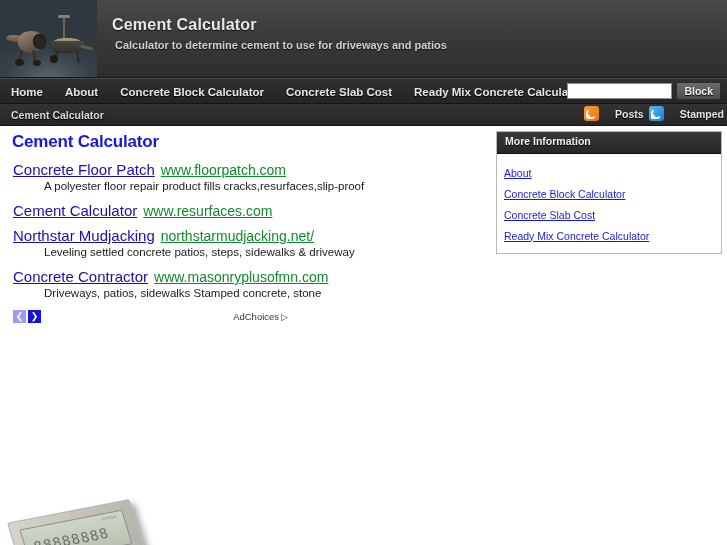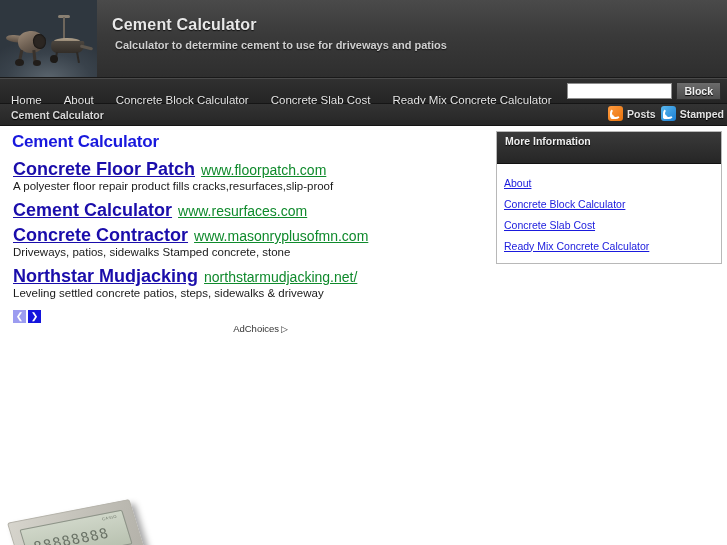--- a/index.html
+++ b/index.html
@@ -154,25 +154,25 @@
     border-bottom: 1px solid #151515;
   }
   .nav-list {
     list-style: none;
     margin: 0; padding: 0;
     display: flex;
     height: 26px;
     align-items: center;
   }
   .nav-item {
-    padding: 8px 11px;
+    padding: 0 11px;
     height: 26px;
     line-height: 26px;
     font-size: 11.5px;
-    font-weight: normal;
+    font-weight: bold;
     color: #e6e6e6;
     cursor: pointer;
     white-space: nowrap;
     text-shadow: 0 1px 1px #000;
   }
 
   .search-wrap {
     position: absolute;
     right: 6px; top: 3px;
     display: flex;
@@ -222,21 +222,21 @@
   .feeds {
     position: absolute;
     right: 3px; top: 2px;
     display: flex;
     align-items: center;
     gap: 5px;
   }
   .feed-link {
     display: flex;
     align-items: center;
-    gap: 4px;
+    gap: 16px;
     cursor: pointer;
   }
   .feed-label {
     font-size: 10.5px;
     font-weight: bold;
     color: #e2e2e2;
     text-shadow: 0 1px 1px #000;
   }
   .rss-icon {
     position: relative;
@@ -286,40 +286,41 @@
   
   .ad-block { margin-left: 3px; }
   .ad-unit { margin-bottom: 9px; }
   .ad-head {
     display: flex;
     align-items: baseline;
     gap: 6px;
     line-height: 15px;
   }
   .ad-title {
-    font-size: 18px;
-    font-weight: bold;
+    font-size: 15px;
+    font-weight: normal;
     color: #1a0dab;
     text-decoration: underline;
     cursor: pointer;
     white-space: nowrap;
   }
   .ad-url {
     font-size: 14px;
     color: #0f8a2c;
     text-decoration: underline;
     cursor: pointer;
     white-space: nowrap;
   }
   .ad-desc {
     font-size: 11.5px;
     color: #1a1a1a;
     line-height: 15px;
     margin-top: 1px;
     max-width: 330px;
+    margin-left: 31px;
   }
   .ad-footer {
     position: relative;
     height: 16px;
     margin-top: 4px;
     width: 275px;
   }
   .ad-nav { display: flex; gap: 2px; }
   .ad-arrow {
     width: 13px; height: 13px;
@@ -328,21 +329,21 @@
     justify-content: center;
     font-size: 9px;
     color: #ffffff;
     cursor: pointer;
     line-height: 1;
   }
   .ad-arrow.prev { background: #9c9cf0; }
   .ad-arrow.next { background: #1414dd; }
   .adchoices {
     position: absolute;
-    right: 0; top: 13px;
+    right: 0; top: 1px;
     font-size: 9.5px;
     color: #333333;
     cursor: pointer;
     white-space: nowrap;
   }
   .adchoices .tri {
     display: inline-block;
     margin-left: 2px;
     font-size: 9px;
   }
@@ -390,21 +391,21 @@
 
   
   .sidebar {
     position: absolute;
     left: 496px; top: 5px;
     width: 226px;
     background: #ffffff;
     border: 1px solid #b8b8b8;
   }
   .sidebar-head {
-    height: 32px;
+    height: 22px;
     background: #2c2c2c;
     background-image: linear-gradient(180deg, #3a3a3a 0%, #262626 100%);
     color: #efefef;
     font-size: 10.5px;
     font-weight: bold;
     line-height: 19px;
     padding-left: 8px;
     border-bottom: 1px solid #111;
     text-shadow: 0 1px 1px #000;
   }
@@ -503,32 +504,32 @@
 
         <div class="ad-unit">
           <div class="ad-head">
             <span class="ad-title">Cement Calculator</span>
             <span class="ad-url">www.resurfaces.com</span>
           </div>
         </div>
 
         <div class="ad-unit">
           <div class="ad-head">
+            <span class="ad-title">Northstar Mudjacking</span>
+            <span class="ad-url">northstarmudjacking.net/</span>
+          </div>
+          <div class="ad-desc">Leveling settled concrete patios, steps, sidewalks &amp; driveway</div>
+        </div>
+
+        <div class="ad-unit">
+          <div class="ad-head">
             <span class="ad-title">Concrete Contractor</span>
             <span class="ad-url">www.masonryplusofmn.com</span>
           </div>
           <div class="ad-desc">Driveways, patios, sidewalks Stamped concrete, stone</div>
-        </div>
-
-        <div class="ad-unit">
-          <div class="ad-head">
-            <span class="ad-title">Northstar Mudjacking</span>
-            <span class="ad-url">northstarmudjacking.net/</span>
-          </div>
-          <div class="ad-desc">Leveling settled concrete patios, steps, sidewalks &amp; driveway</div>
         </div>
 
         <div class="ad-footer">
           <div class="ad-nav">
             <span class="ad-arrow prev">❮</span>
             <span class="ad-arrow next">❯</span>
           </div>
           <div class="adchoices">
             <span>AdChoices</span><span class="tri">▷</span>
           </div>

